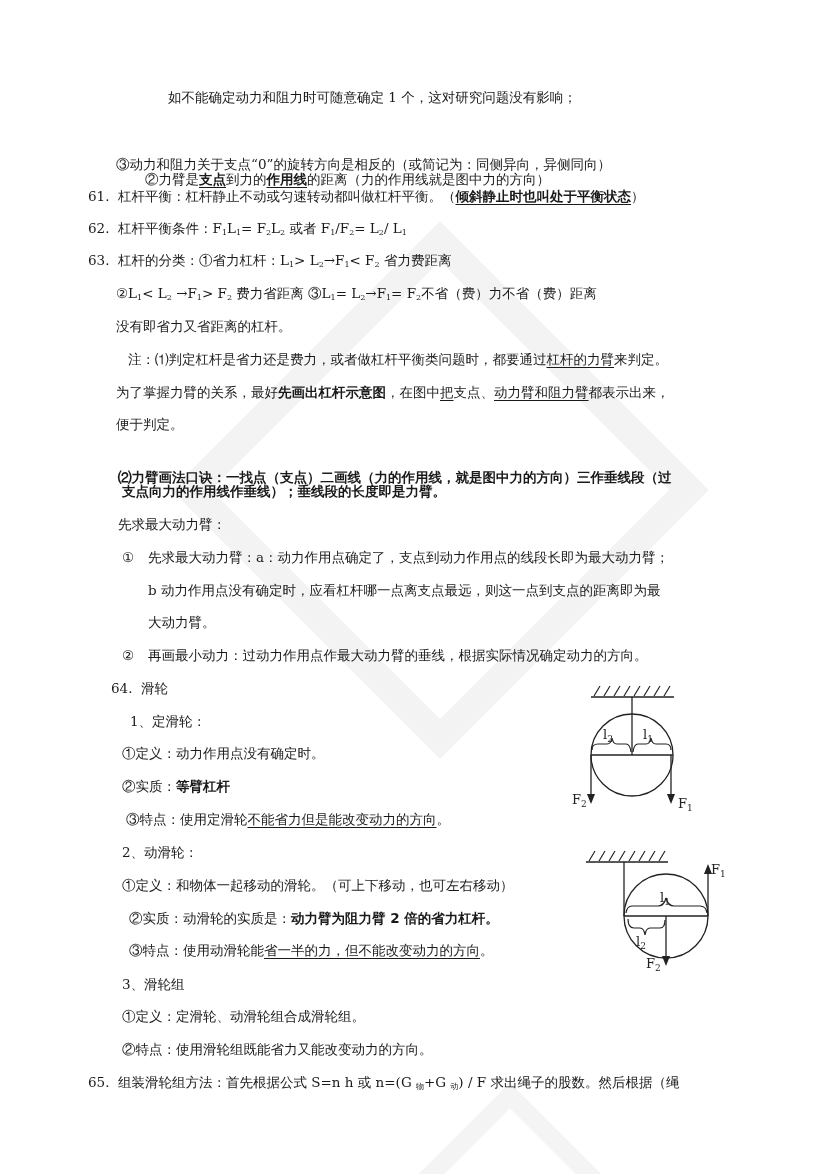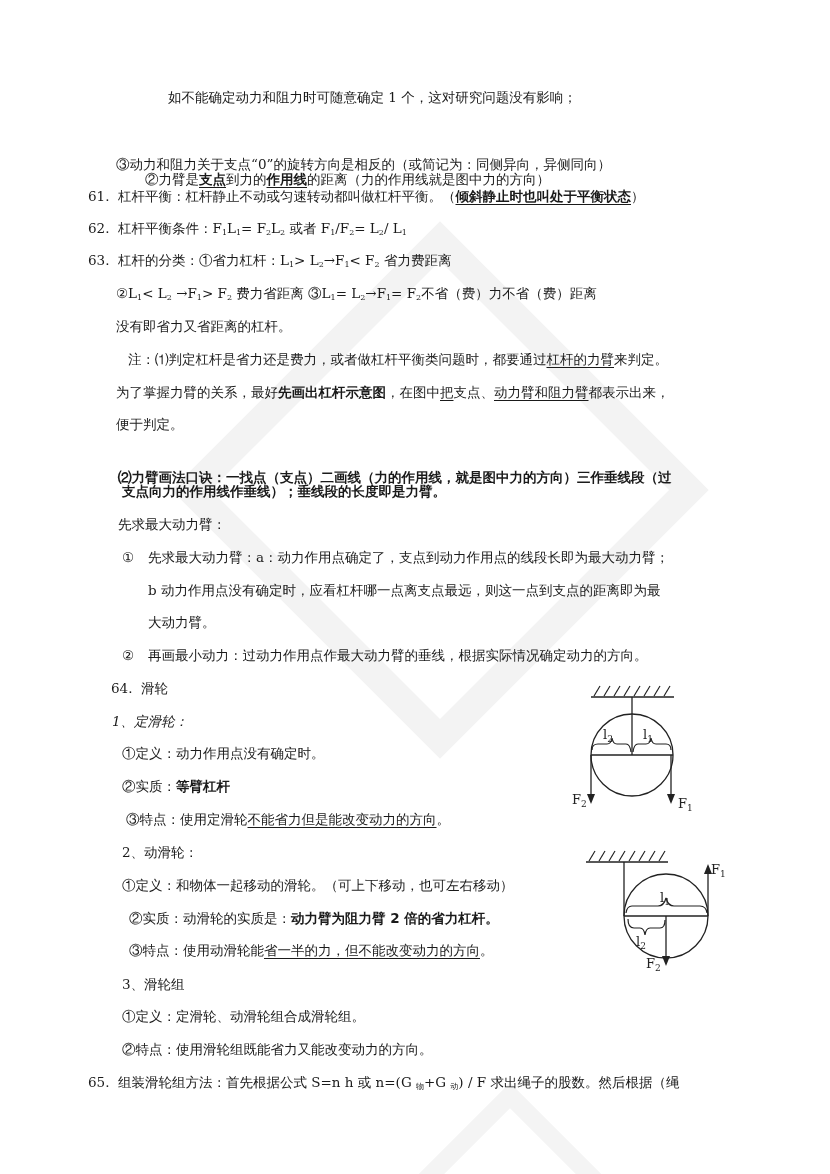--- a/index.html
+++ b/index.html
@@ -57,21 +57,21 @@
 
 <div class="line" style="left:118px;top:515px;">先求最大动力臂：</div>
 
 <div class="line" style="left:122px;top:548px;"><span style="display:inline-block;width:26px;">①</span><span>先求最大动力臂：a：动力作用点确定了，支点到动力作用点的线段长即为最大动力臂；</span></div>
 <div class="line" style="left:148px;top:581px;">b 动力作用点没有确定时，应看杠杆哪一点离支点最远，则这一点到支点的距离即为最</div>
 <div class="line" style="left:148px;top:613px;">大动力臂。</div>
 <div class="line" style="left:122px;top:646px;"><span style="display:inline-block;width:26px;">②</span><span>再画最小动力：过动力作用点作最大动力臂的垂线，根据实际情况确定动力的方向。</span></div>
 
 <div class="line" style="left:88px;top:679px;margin-left:23px;"><span class="num">64.</span><span>滑轮</span></div>
 
-<div class="line" style="left:112px;top:712px;font-style:italic;">1、定滑轮：</div>
+<div class="line" style="left:130px;top:712px;">1、定滑轮：</div>
 <div class="line" style="left:122px;top:744px;">①定义：动力作用点没有确定时。</div>
 <div class="line" style="left:122px;top:777px;"><span>②实质：</span><span class="b">等臂杠杆</span></div>
 <div class="line" style="left:126px;top:810px;"><span>③特点：使用定滑轮</span><span class="u">不能省力但是能改变动力的方向</span><span>。</span></div>
 
 <div class="line" style="left:122px;top:843px;">2、动滑轮：</div>
 <div class="line" style="left:122px;top:876px;">①定义：和物体一起移动的滑轮。（可上下移动，也可左右移动）</div>
 <div class="line" style="left:129px;top:909px;"><span>②实质：动滑轮的实质是：</span><span class="b">动力臂为阻力臂 2 倍的省力杠杆。</span></div>
 <div class="line" style="left:129px;top:941px;"><span>③特点：使用动滑轮能</span><span class="u">省一半的力，但不能改变动力的方向</span><span>。</span></div>
 
 <div class="line" style="left:122px;top:975px;">3、滑轮组</div>

